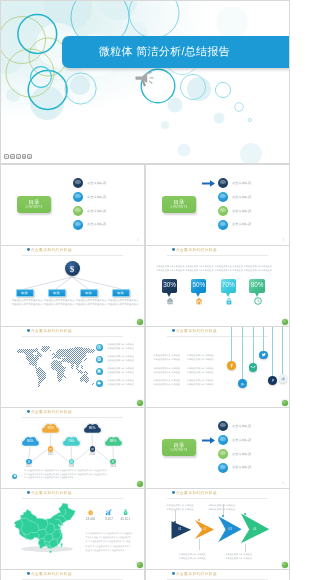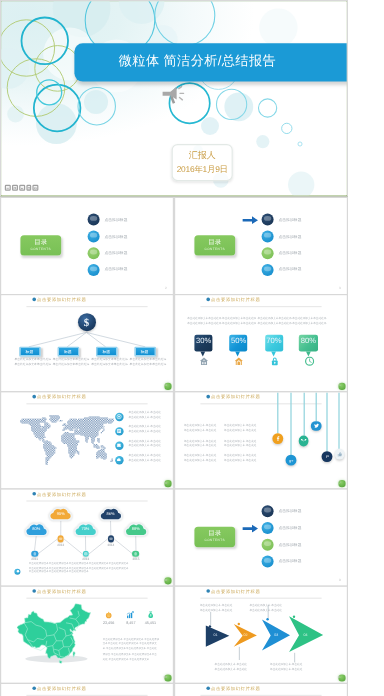--- a/index.html
+++ b/index.html
@@ -177,24 +177,20 @@
   <svg id="megaphone" width="20" height="18" viewBox="0 0 20 18">
     <path d="M1.5 5.5 L8 5.5 L13.2 1.2 L13.2 12 L8 8.8 L1.5 8.8 Z" fill="#a8a8a8"></path>
     <path d="M7.5 9.2 L10 15.5 L12 14.6 L9.8 9.2 Z" fill="#9c9c9c"></path>
     <path d="M15 2.8 L17.3 1.2 M16 6.8 L19 6.8 M15.6 10.3 L18 12.2" stroke="#b5b5b5" stroke-width="1.2" fill="none" stroke-linecap="round"></path>
   </svg>
 
   <div id="titlebar">
     <div class="t">微粒体  简洁分析/总结报告</div>
   </div>
 
-  <div id="presbox">
-    <div class="p1">汇报人</div>
-    <div class="p2">2016年1月9日</div>
-  </div>
 
   <div id="covtools">
     <div class="ctool">
           <svg viewBox="0 0 9 8">
             <rect x="1.5" y="3" width="6" height="1.6" fill="#8d8d8d"></rect>
           </svg>
         </div>
     <div class="ctool">
           <svg viewBox="0 0 9 8">
             <rect x="1.2" y="1.4" width="6.6" height="5.2" fill="#9a9a9a"></rect>

